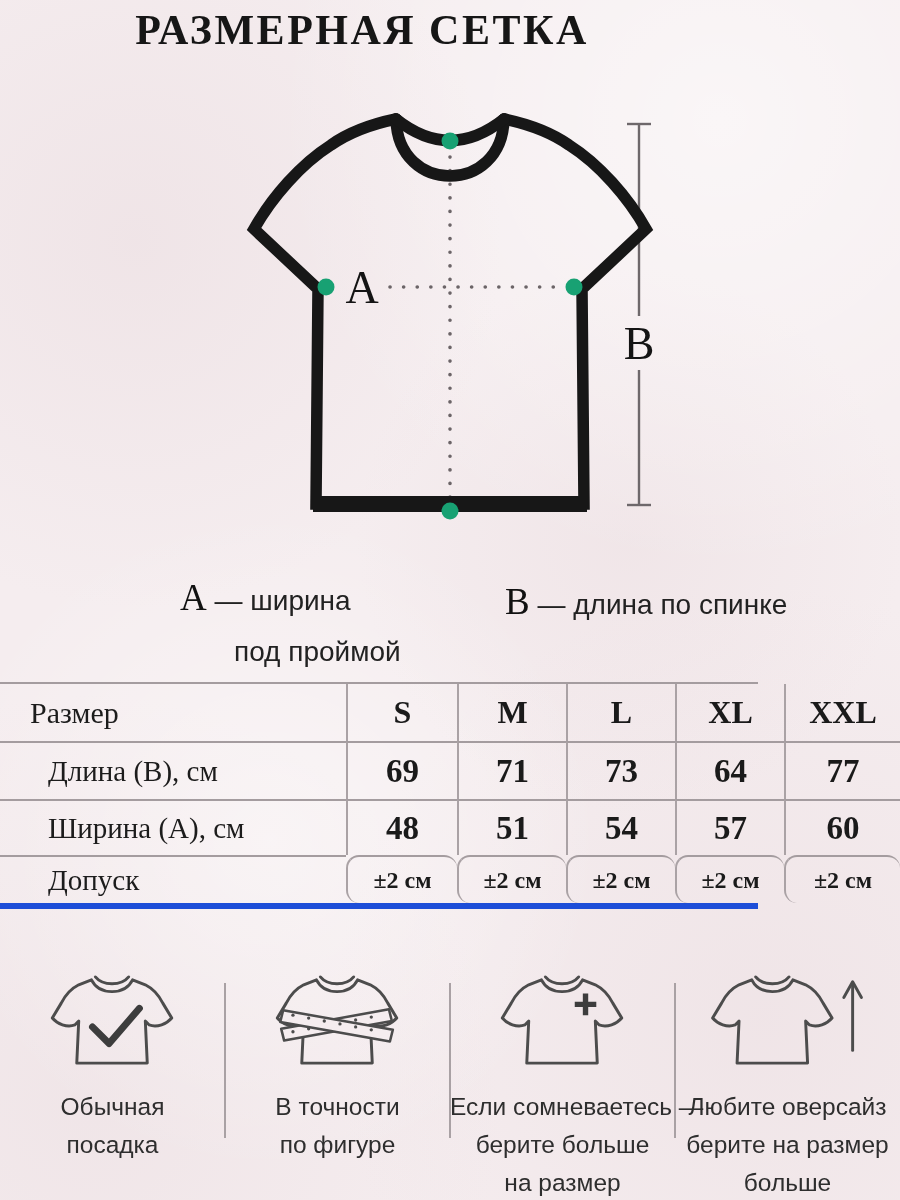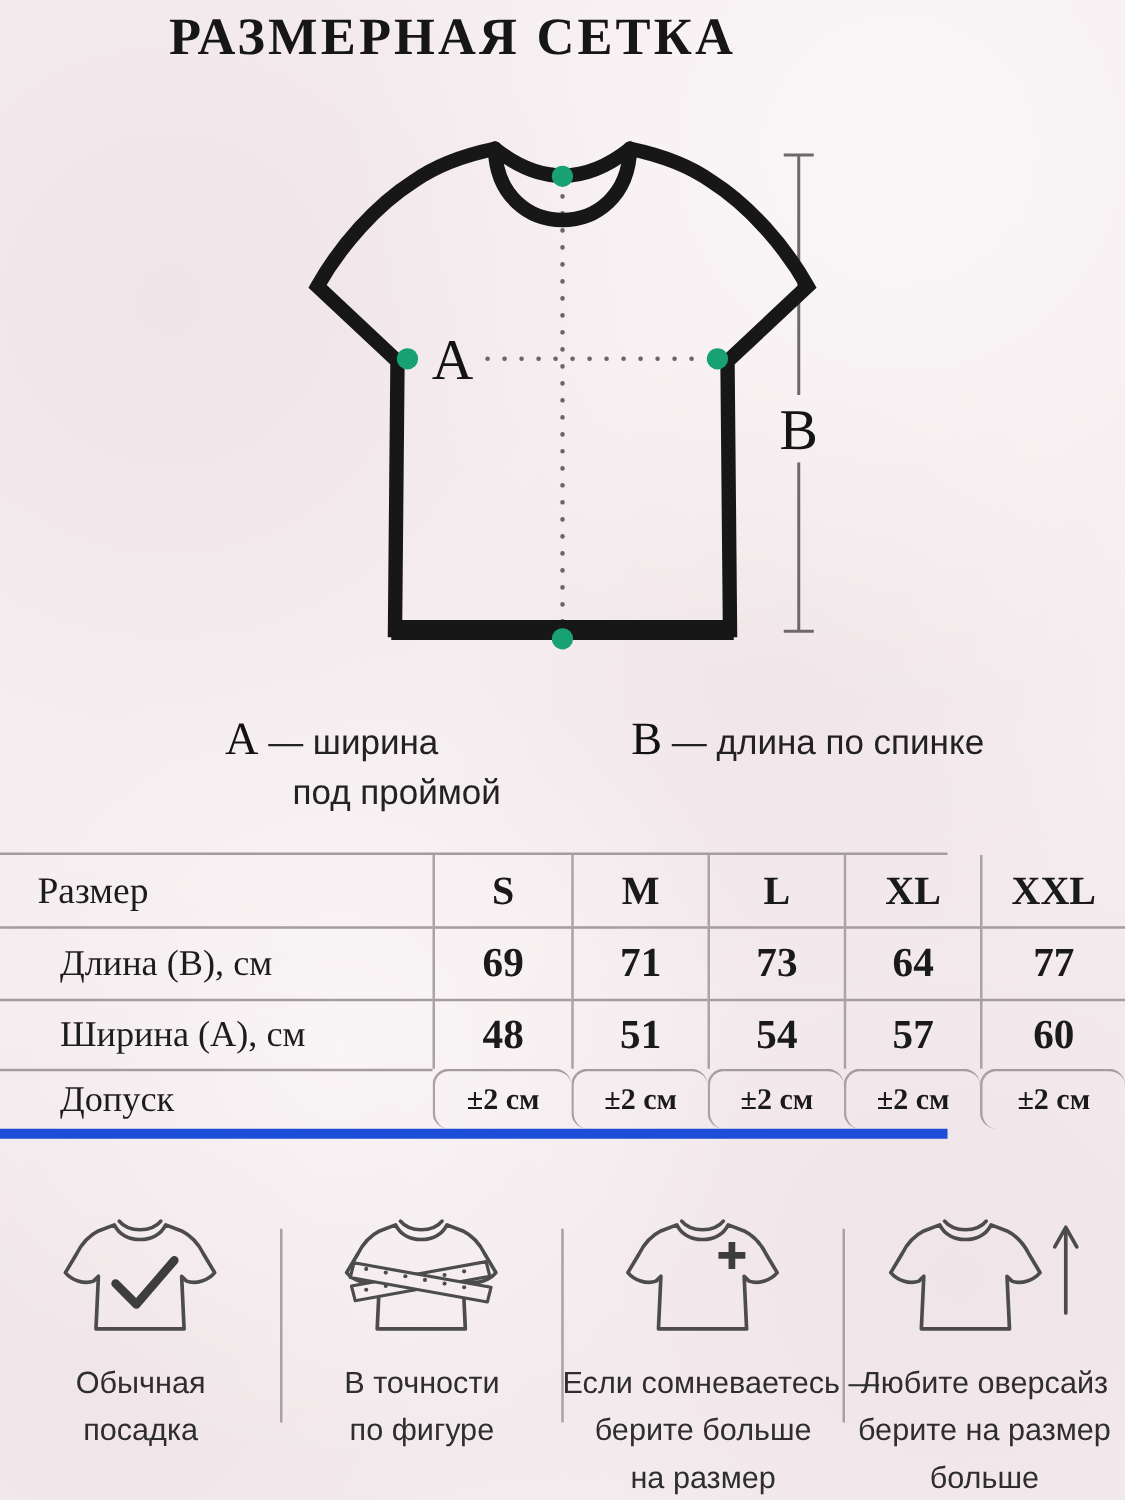--- a/index.html
+++ b/index.html
@@ -31,31 +31,31 @@
   .measure-line { stroke: #6e686b; stroke-width: 2.4; fill: none; }
   .dotted { stroke: #6b6467; stroke-width: 3.6; fill: none;
             stroke-linecap: round; stroke-dasharray: 0.1 13.5; }
   .shirt   { stroke: #171717; stroke-width: 11.5; fill: none; stroke-linecap: round; }
   .hem     { stroke: #171717; stroke-width: 16; fill: none; stroke-linecap: butt; }
   .diagram-label { font-family: "Liberation Serif", serif; font-size: 46px; fill: #141414; }
   
   .legend { position: absolute; top: 572px; left: 0; width: 900px;
             font-family: "Liberation Sans", sans-serif; font-size: 28px; color: #222; }
   .legend .letter { font-family: "Liberation Serif", serif; font-size: 37px; color: #111; }
-  .legend-a { position: absolute; left: 180px; top: 0; line-height: 40px; }
+  .legend-a { position: absolute; left: 180px; top: 0; line-height: 51px; }
   .legend-a .line2 { margin-left: 54px; }
-  .legend-b { position: absolute; left: 505px; top: 0; line-height: 40px; }
+  .legend-b { position: absolute; left: 505px; top: 10px; line-height: 40px; }
   
   .size-table {
     position: absolute; top: 682px; left: 0; width: 758px;
     display: grid;
     grid-template-columns: 346px 111px 109px 109px 109px 116px;
     grid-template-rows: 57px 58px 56px 48px;
     border-top: 2px solid #a49c9f;
-    border-bottom: 8px solid #1d4ed8;
+    border-bottom: 6px solid #1d4ed8;
     box-sizing: border-box;
   }
   .cell { display: flex; align-items: center; box-sizing: border-box; }
   .cell.rowlabel { padding-left: 48px; font-size: 29px; color: #1c1c1c; }
   .cell.head-label { padding-left: 30px; font-size: 30px; color: #1c1c1c; }
   .cell.data { justify-content: center; font-weight: 700; }
   .cell.size { font-size: 32px; }
   .cell.num  { font-size: 33px; }
   .cell.tol  { font-size: 24px; border-radius: 13px; }
   .cell.vline { border-left: 2px solid #aaa2a5; }

